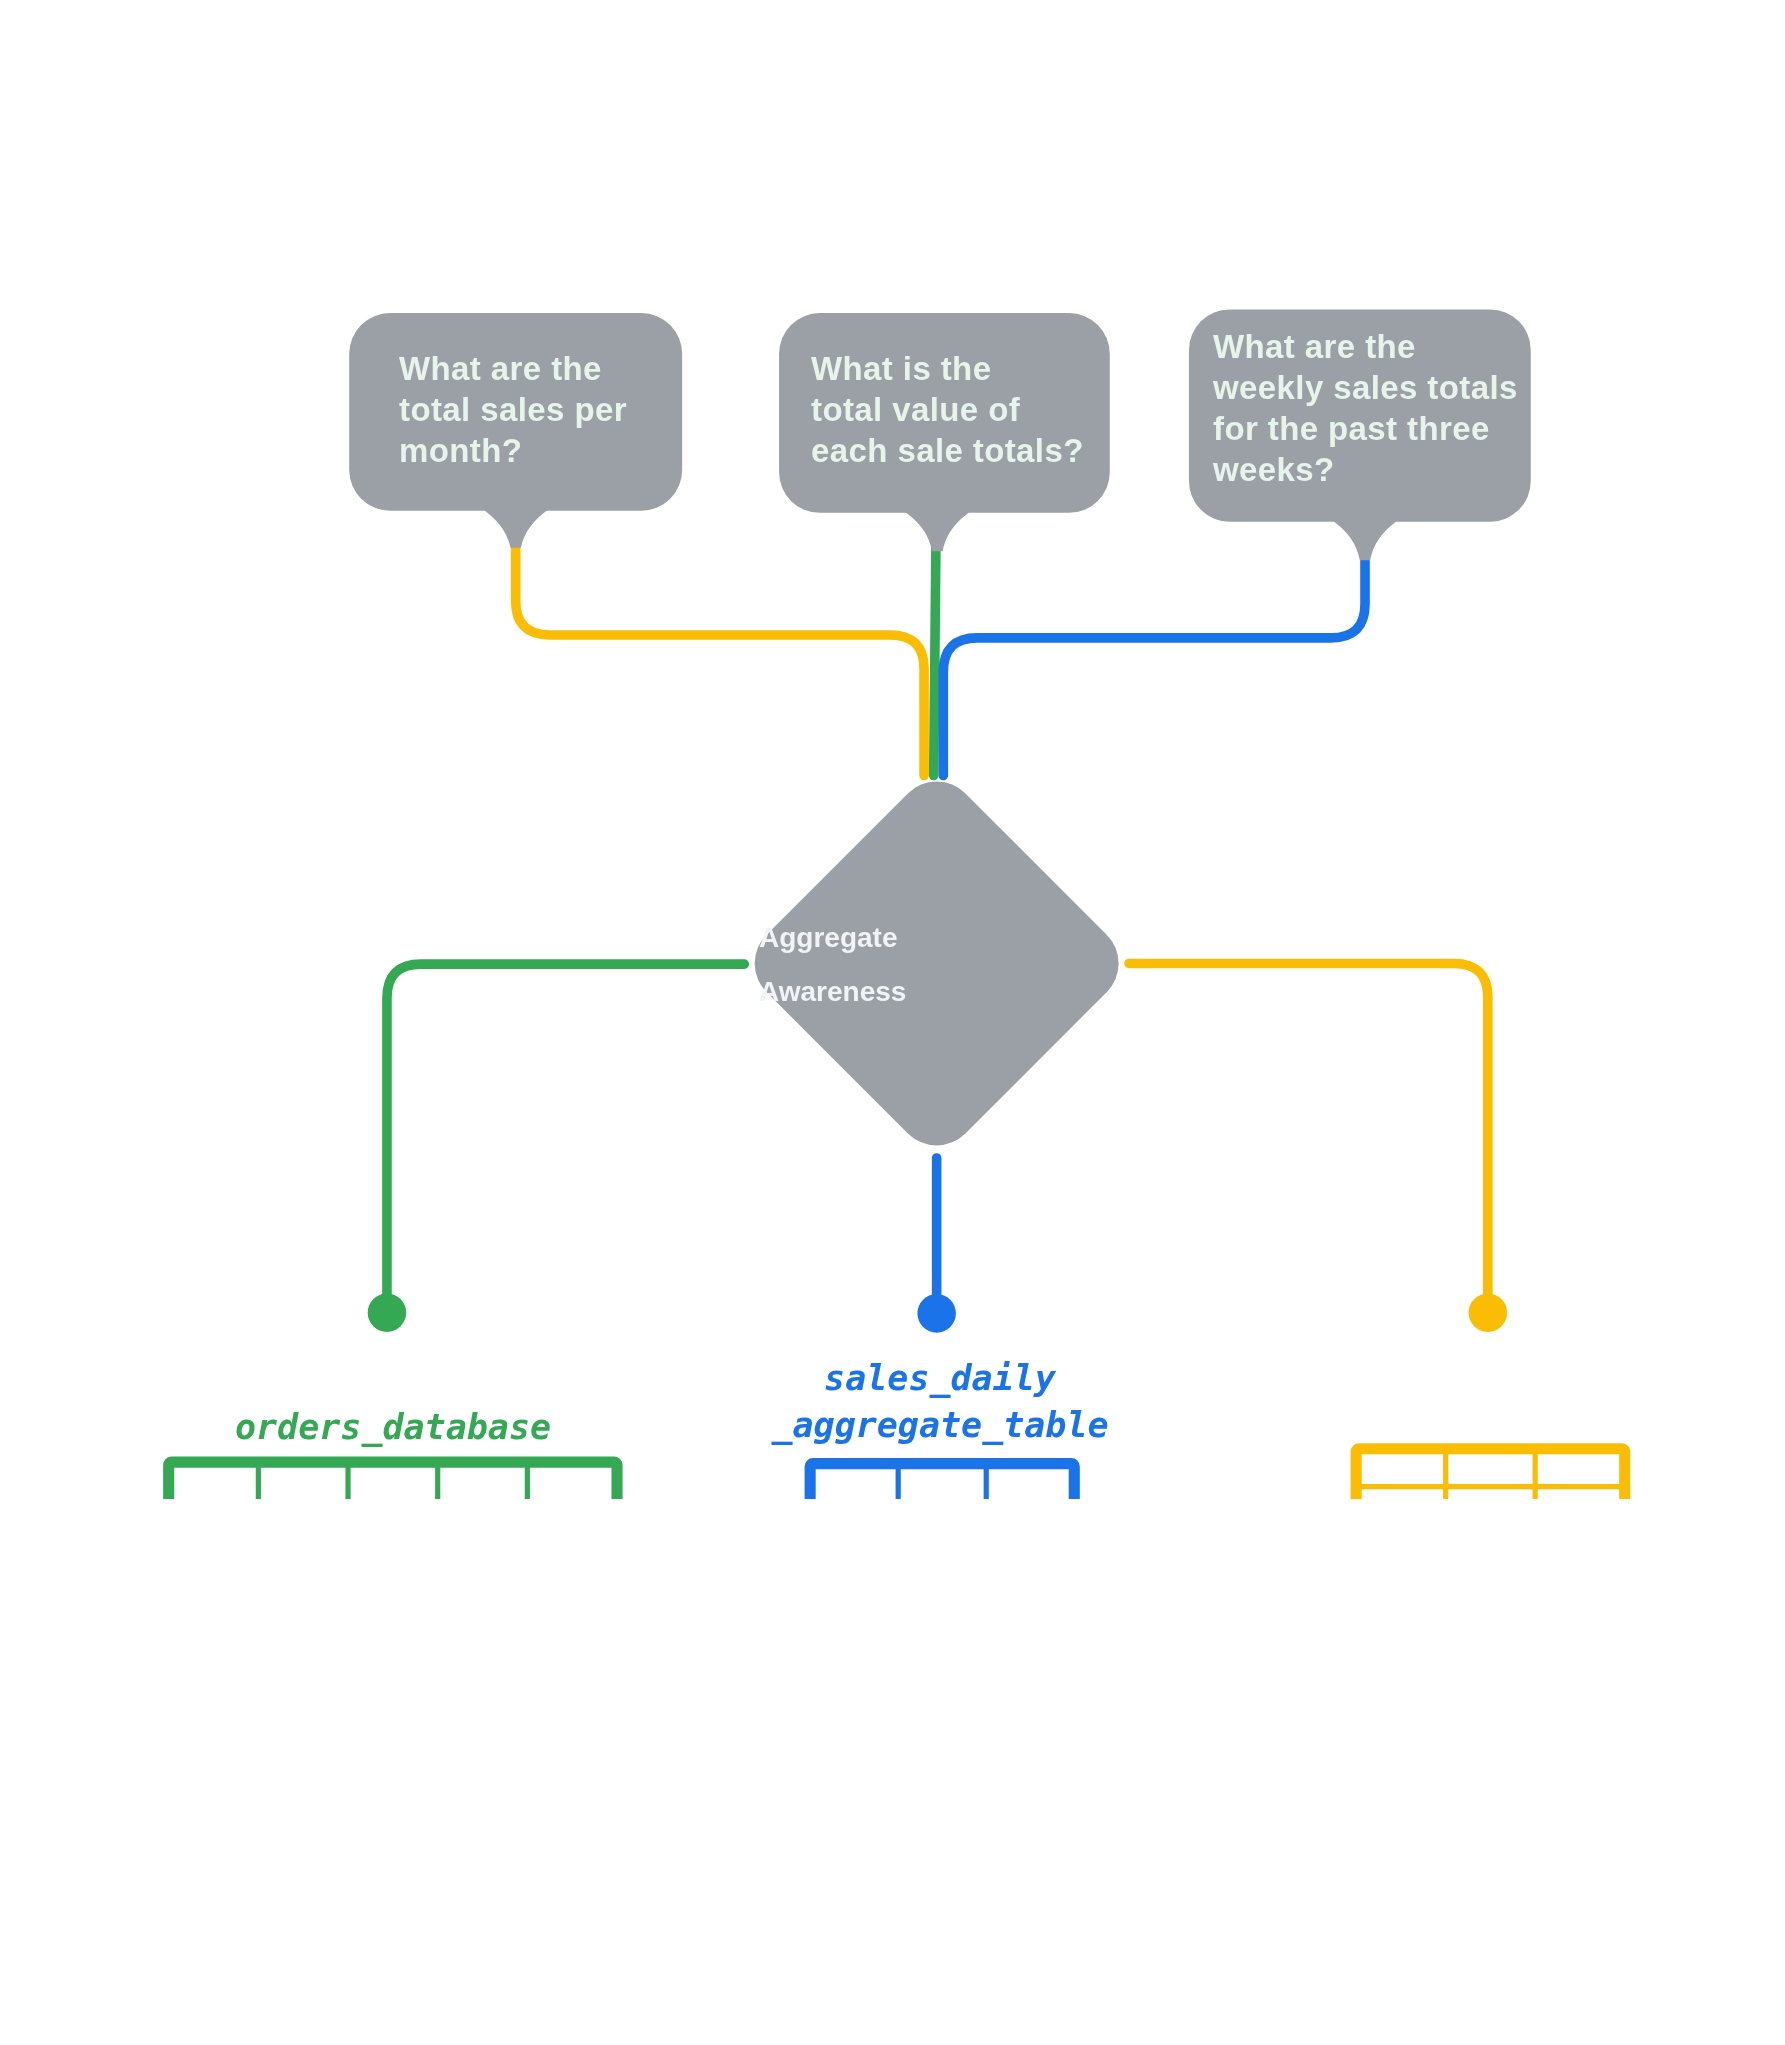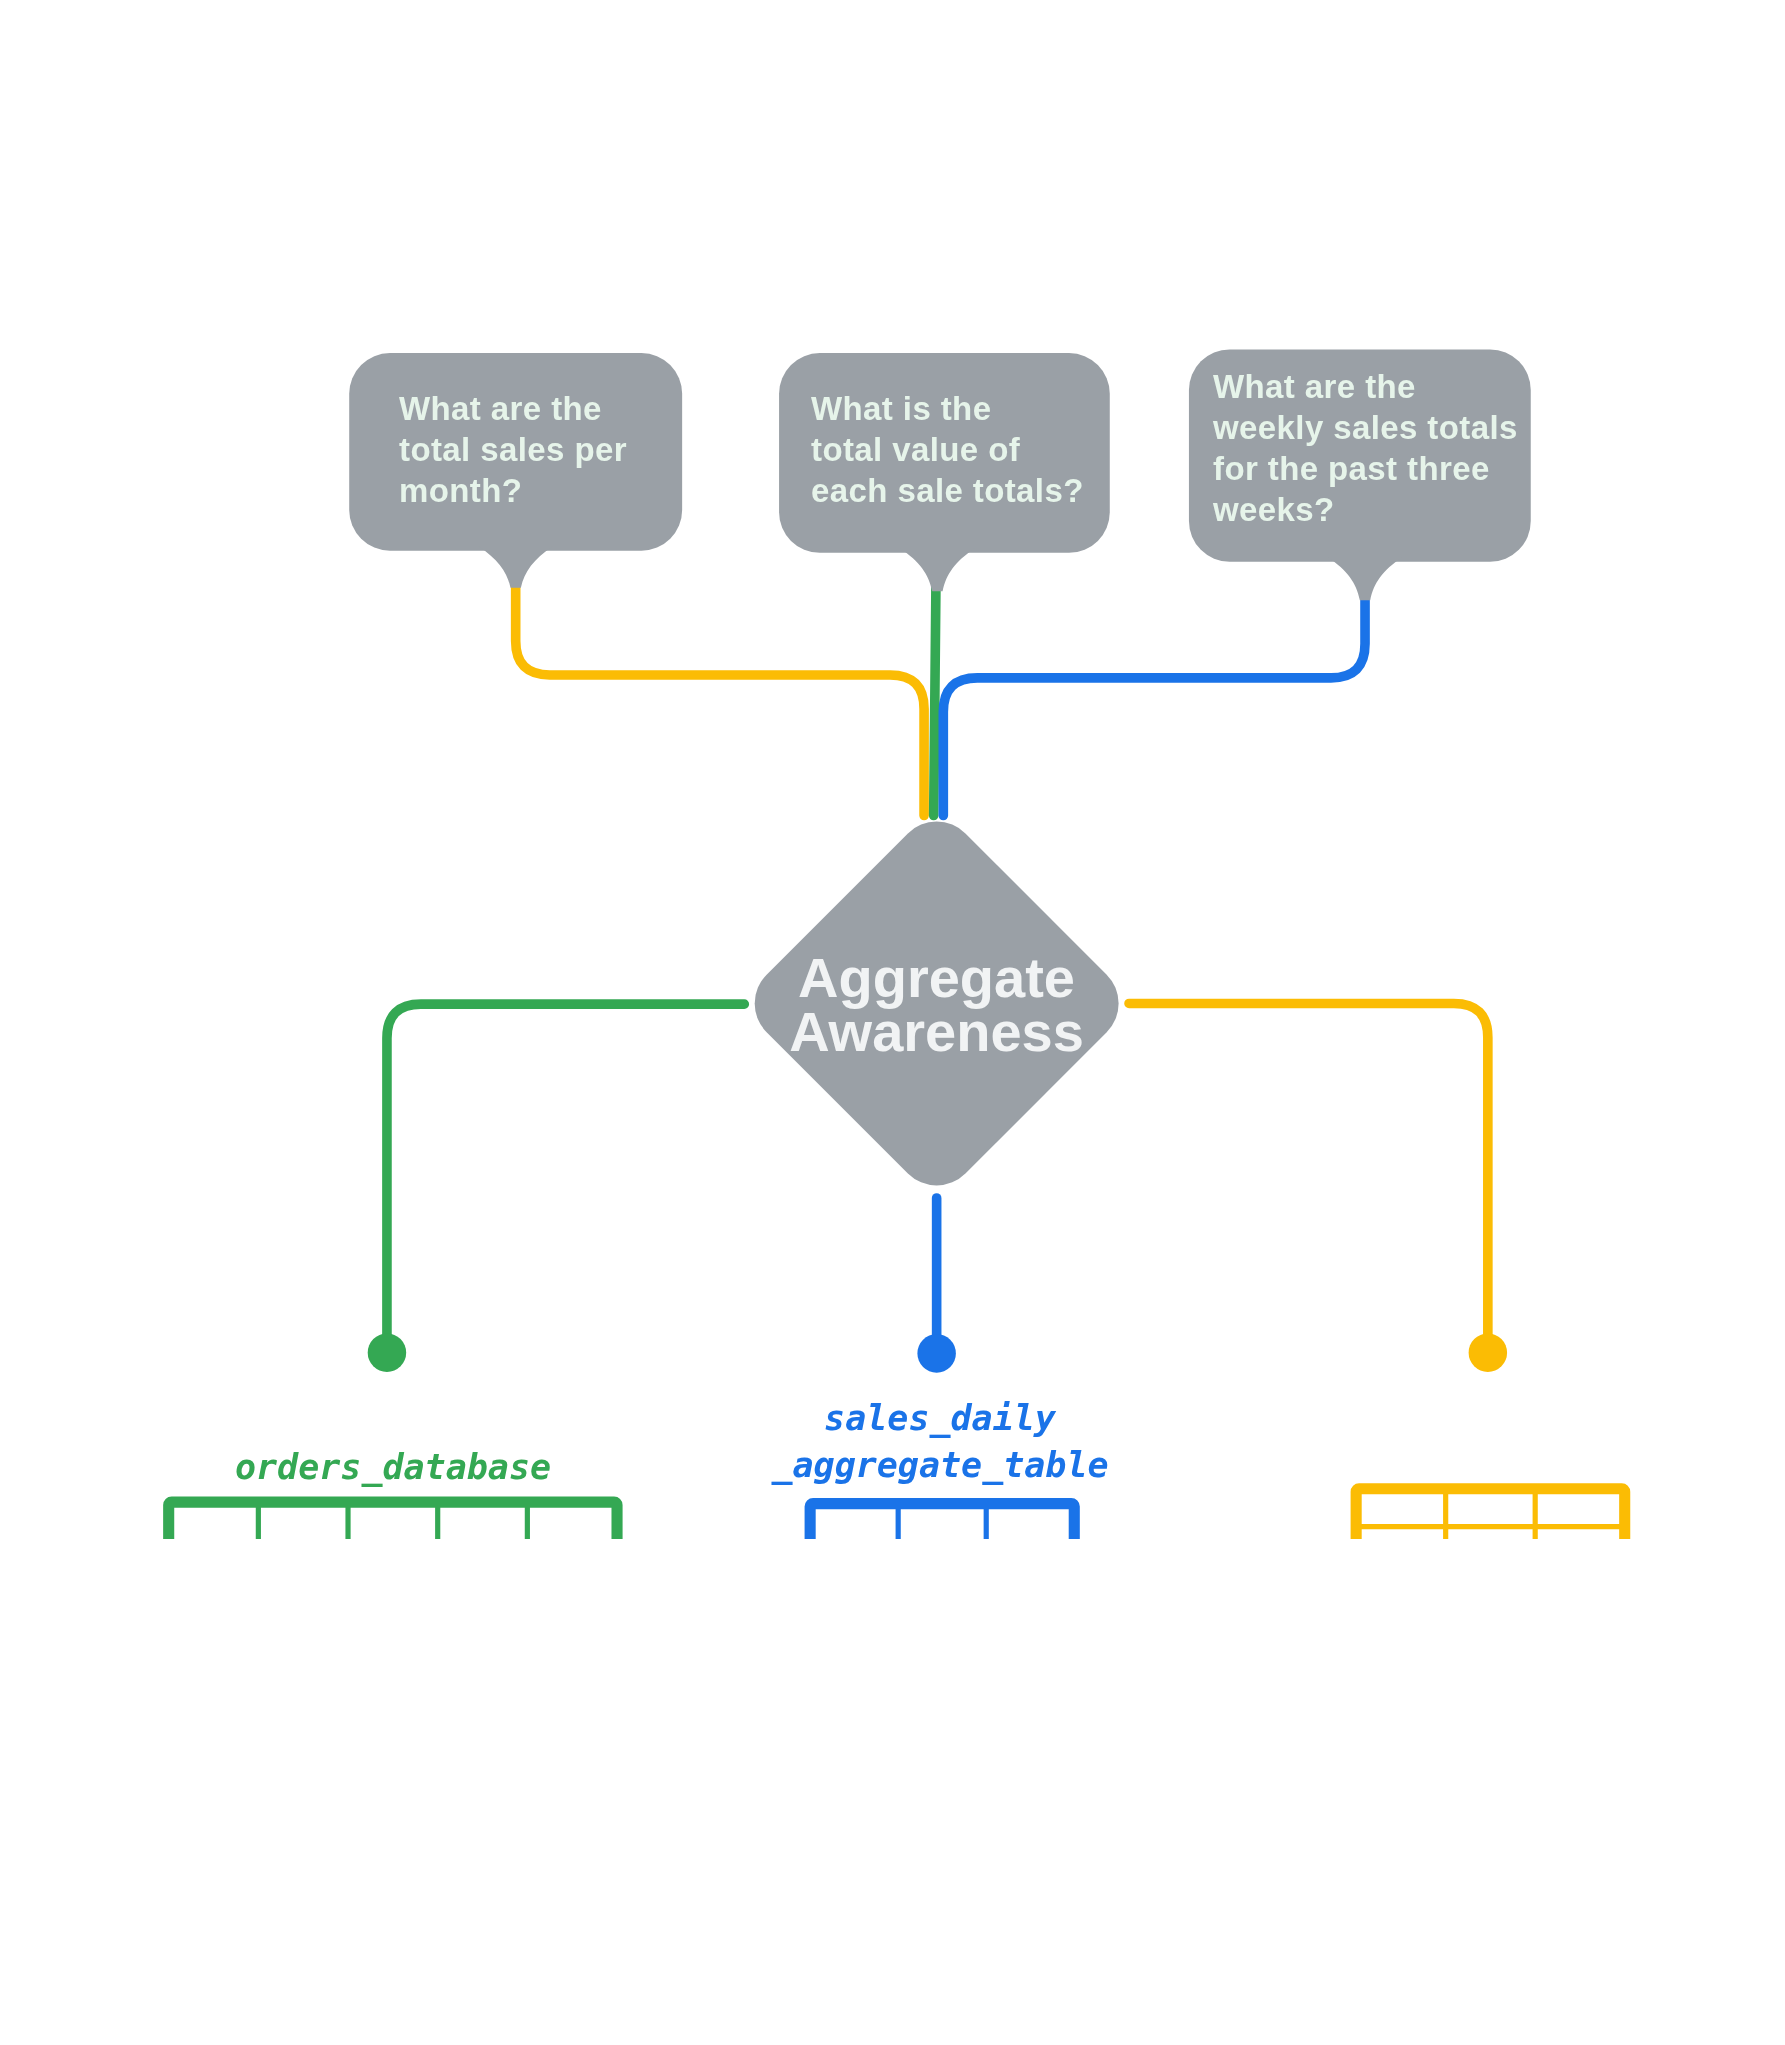--- a/index.html
+++ b/index.html
@@ -2,35 +2,34 @@
 <html style="--c-green: #34A853; --c-blue: #1A73E8; --c-yellow: #FBBC04; --c-gray: #9AA0A6; --c-bubble_text: #E6F4EA; --c-diamond_text: #F1F3F4; --c-background: #FFFFFF;font-size:12px"><head>
 <meta charset="utf-8">
 <style>
   html,body{margin:0;padding:0;background:#fff;}
   #canvas{
     position:relative;
     width:1786px;height:1499px;
     background:var(--c-background,#fff);
     font-family:"Liberation Sans", sans-serif;
     overflow:hidden;
-    margin-top:40px;
   }
   #scene{position:absolute;left:0;top:0;}
   .bubble-text{
     position:absolute;
     font-size:33px;font-weight:700;line-height:41px;
     color:var(--c-bubble_text,#E6F4EA);
     white-space:pre-line;
     letter-spacing:0.4px;
   }
   .diamond-text{
     position:absolute;
     left:759px;top:911px;width:355px;
-    text-align:center;
-    font-size:56px;font-weight:700;line-height:54px;
+    text-align:left;
+    font-size:28px;font-weight:700;line-height:54px;
     color:var(--c-diamond_text,#F1F3F4);
     white-space:pre-line;
   }
   .table-label{
     position:absolute;
     transform:translate(-50%,-50%);
     font-family:"DejaVu Sans Mono", monospace;
     font-weight:700;
     font-size:35px;line-height:47px;
     text-align:center;

